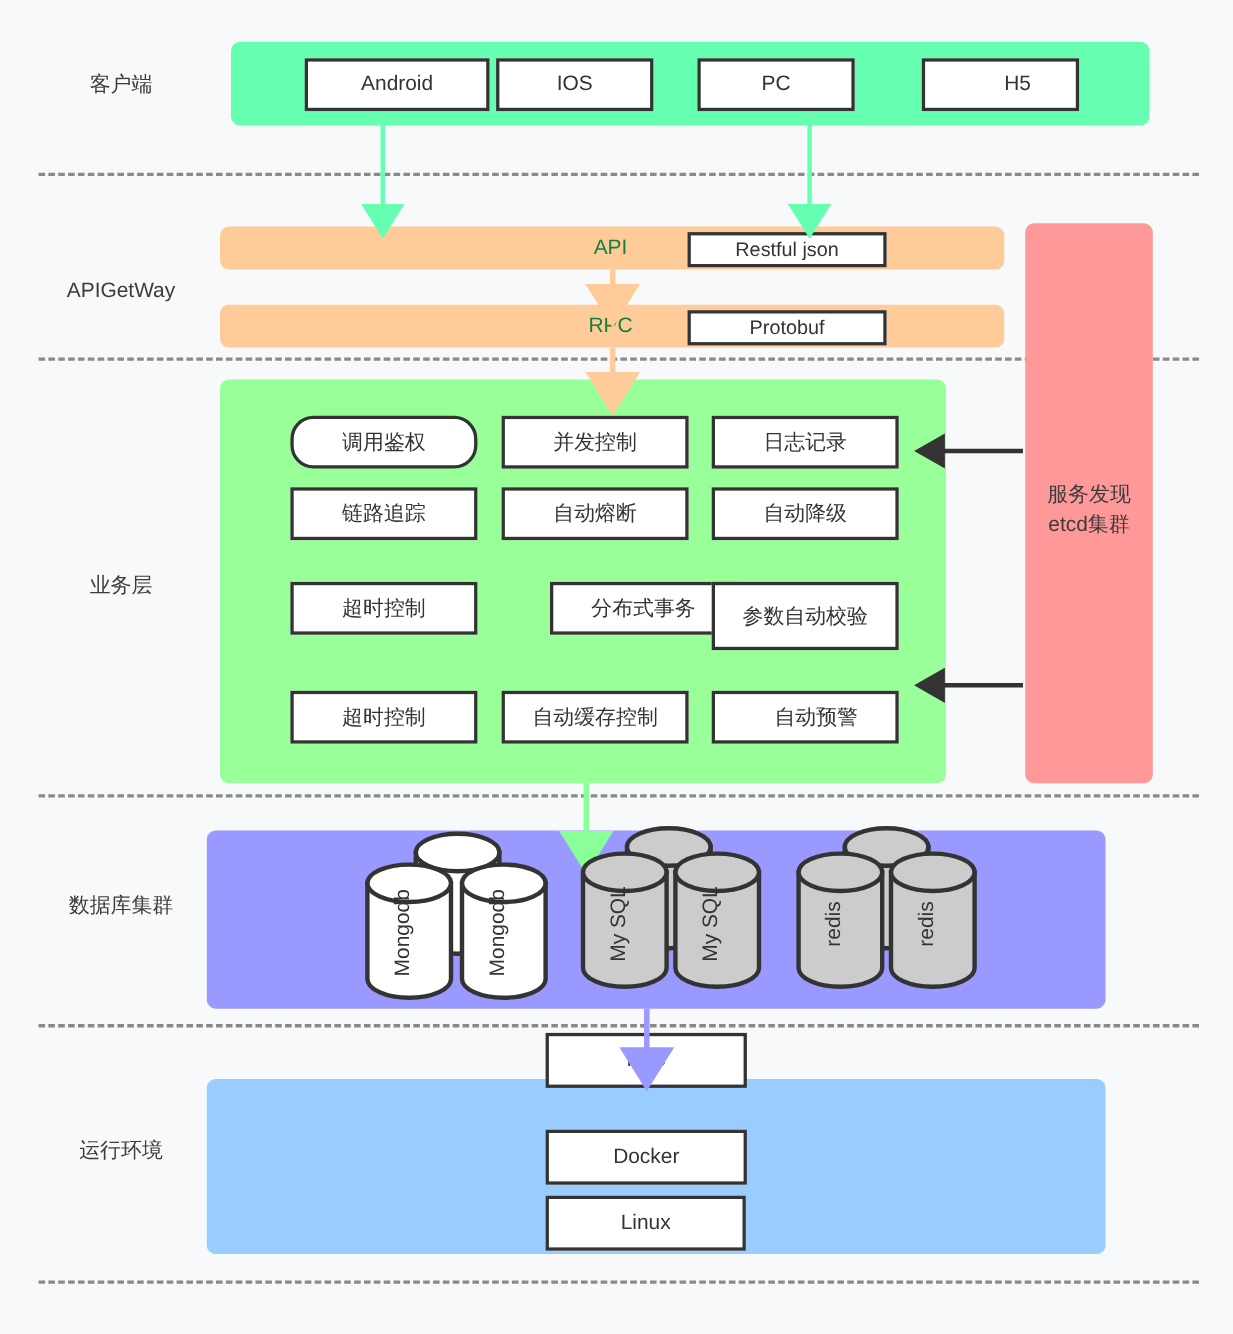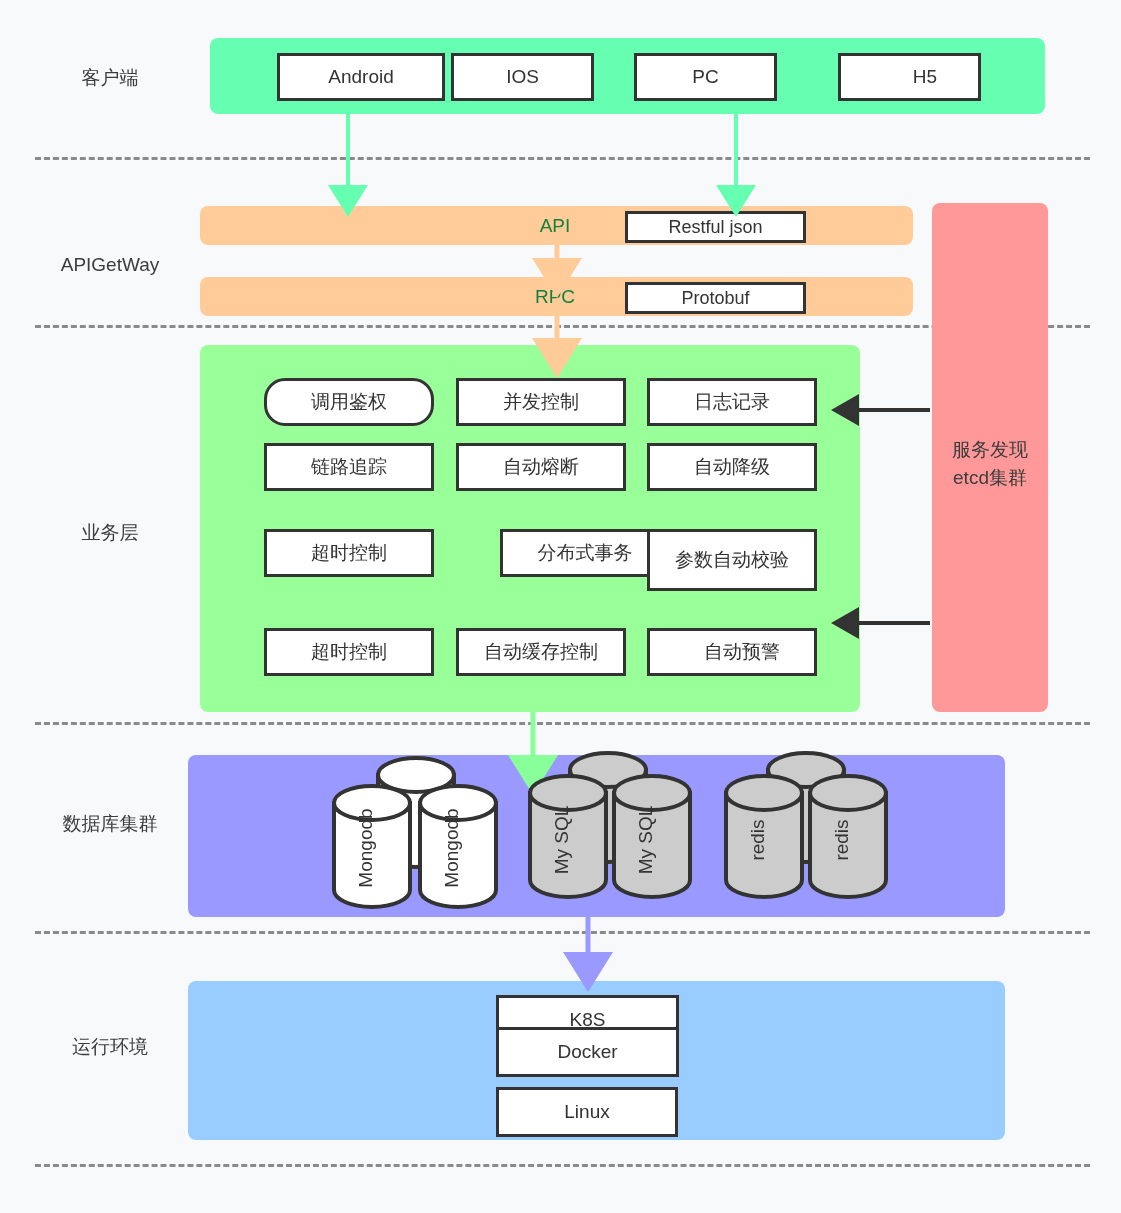--- a/index.html
+++ b/index.html
@@ -150,21 +150,21 @@
   <div class="node" style="left:456px; top:529px; width:170px; height:48px;margin-left:44px;">分布式事务</div>
   <div class="node" style="left:647px; top:529px; width:170px; height:62px;">参数自动校验</div>
 
   <div class="node" style="left:264px; top:628px; width:170px; height:48px;">超时控制</div>
   <div class="node" style="left:456px; top:628px; width:170px; height:48px;">自动缓存控制</div>
   <div class="node" style="left:647px; top:628px; width:170px; height:48px;padding-left:20px;">自动预警</div>
 
   <div class="band band-db" style="left:188px; top:755px; width:817px; height:162px;"></div>
 
   <div class="band band-runtime" style="left:188px; top:981px; width:817px; height:159px;"></div>
-  <div class="node" style="left:496px; top:995px; width:183px; height:50px;">K8S</div>
+  <div class="node" style="left:496px; top:939px; width:183px; height:50px;">K8S</div>
   <div class="node" style="left:496px; top:1027px; width:183px; height:50px;">Docker</div>
   <div class="node" style="left:496px; top:1087px; width:182px; height:50px;">Linux</div>
 
   <svg class="overlay" width="1121" height="1213" viewBox="0 0 1121 1213">
     <defs>
       <marker id="ar-green" markerWidth="10" markerHeight="10" refX="2" refY="5" orient="auto" markerUnits="strokeWidth">
         <path d="M0,0 L0,10 L8,5 z" fill="#66FFB2"></path>
       </marker>
       <marker id="ar-green2" markerWidth="10" markerHeight="10" refX="2" refY="5" orient="auto" markerUnits="strokeWidth">
         <path d="M0,0 L0,10 L8,5 z" fill="#88FF99"></path>

